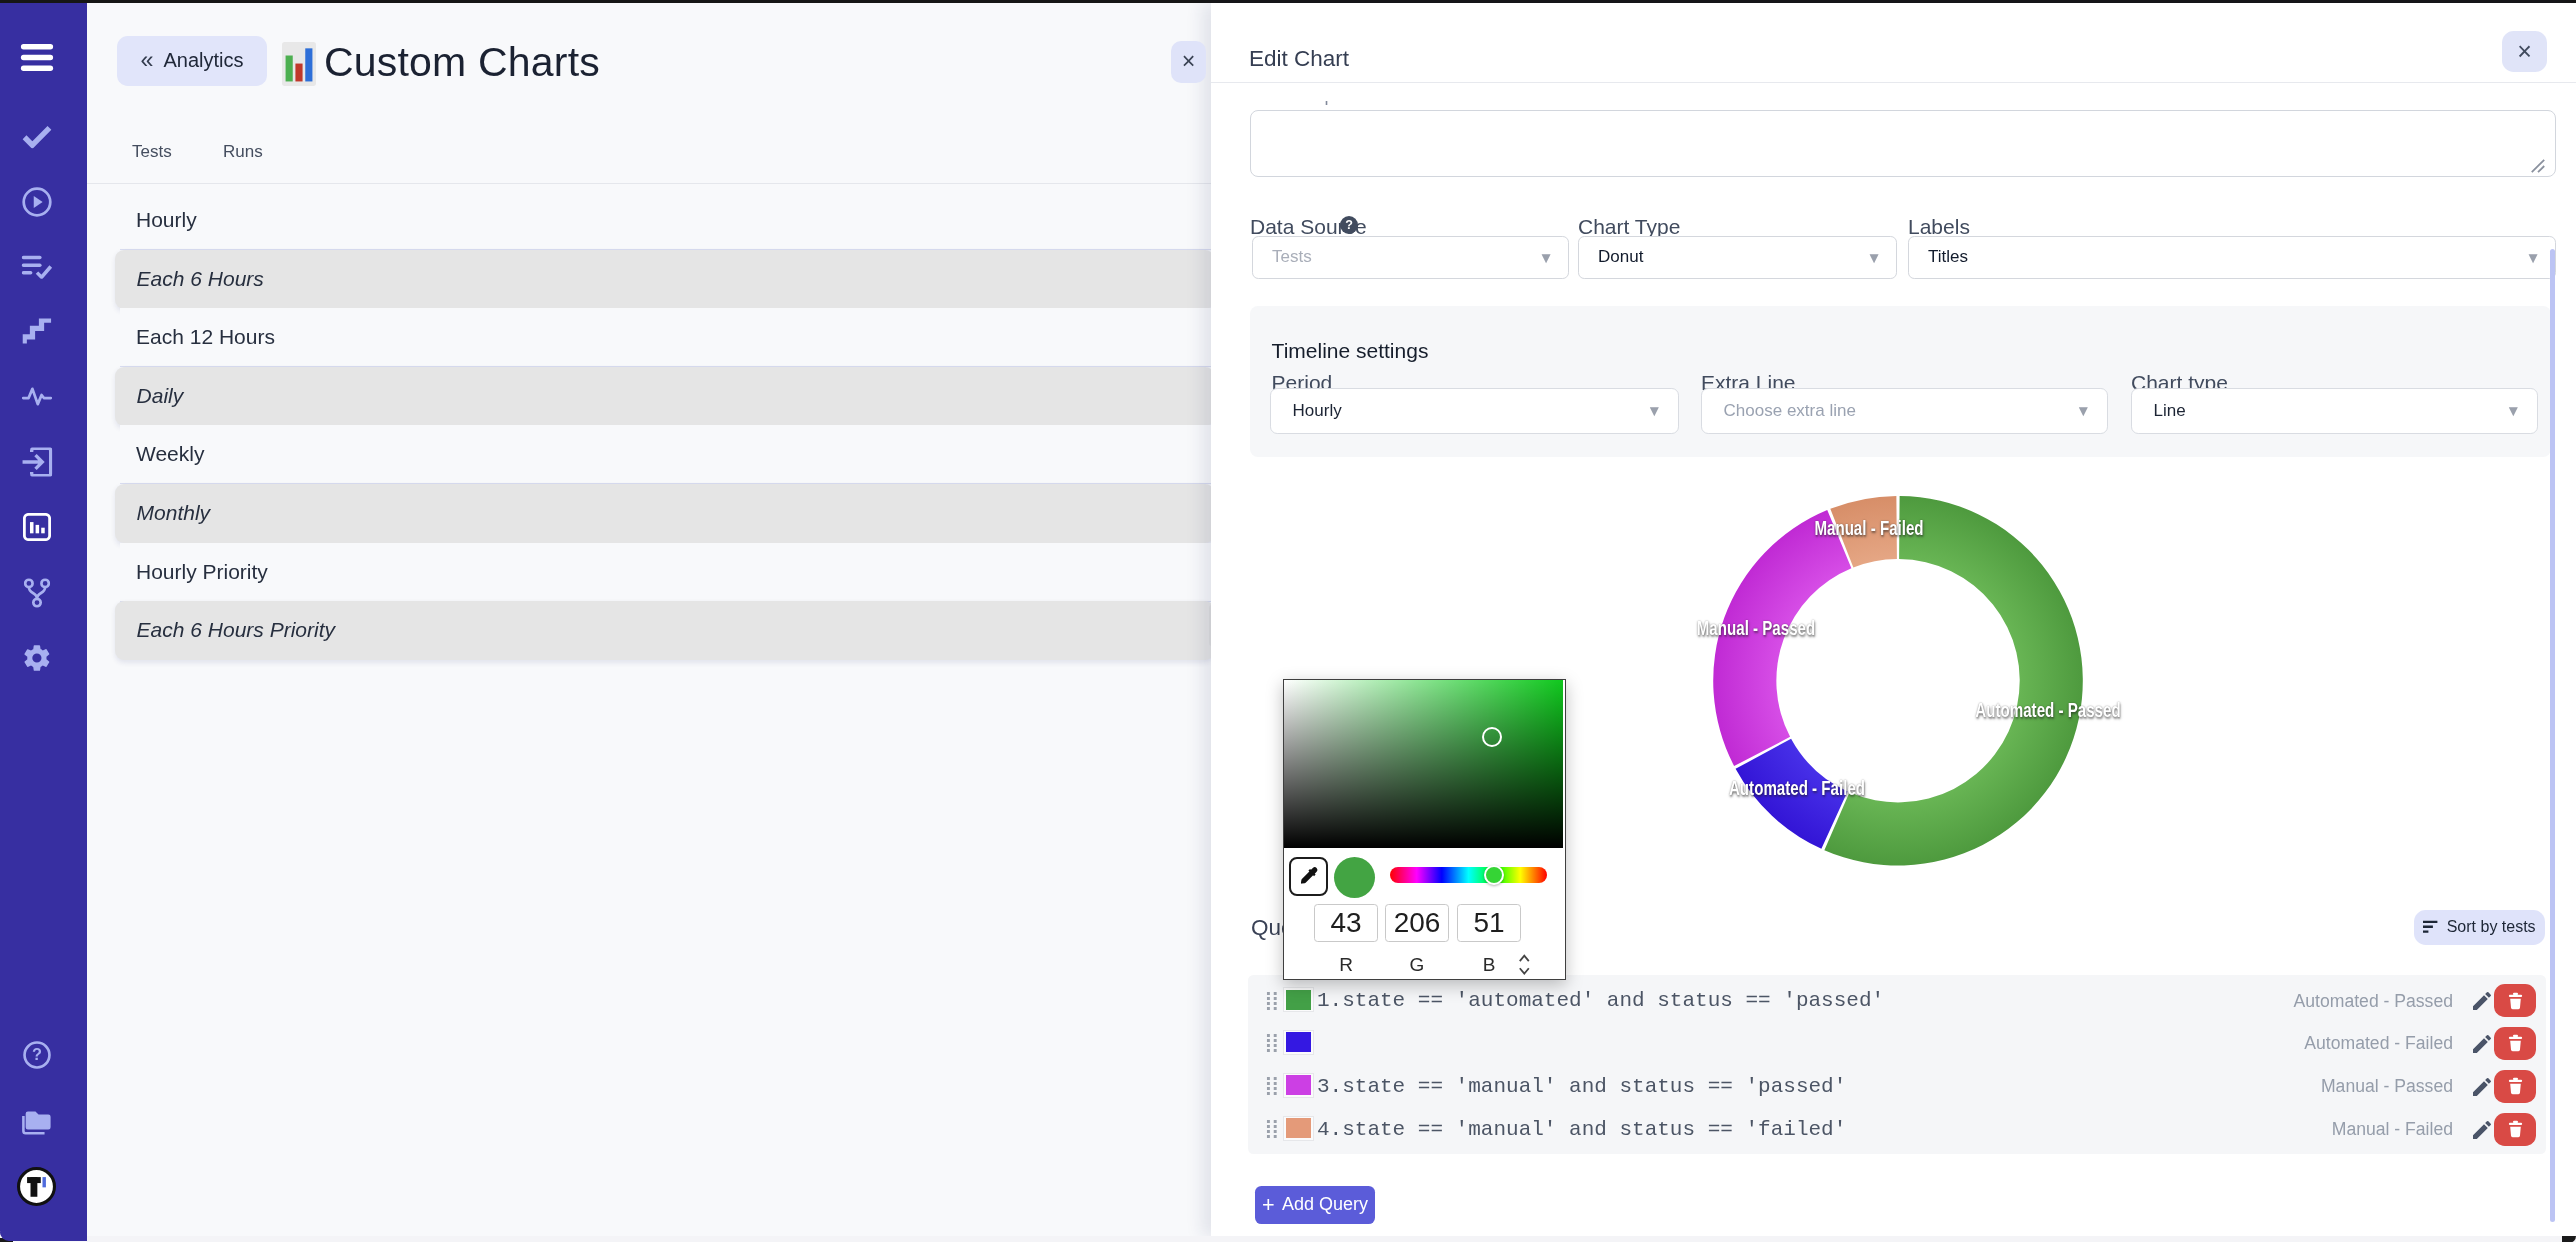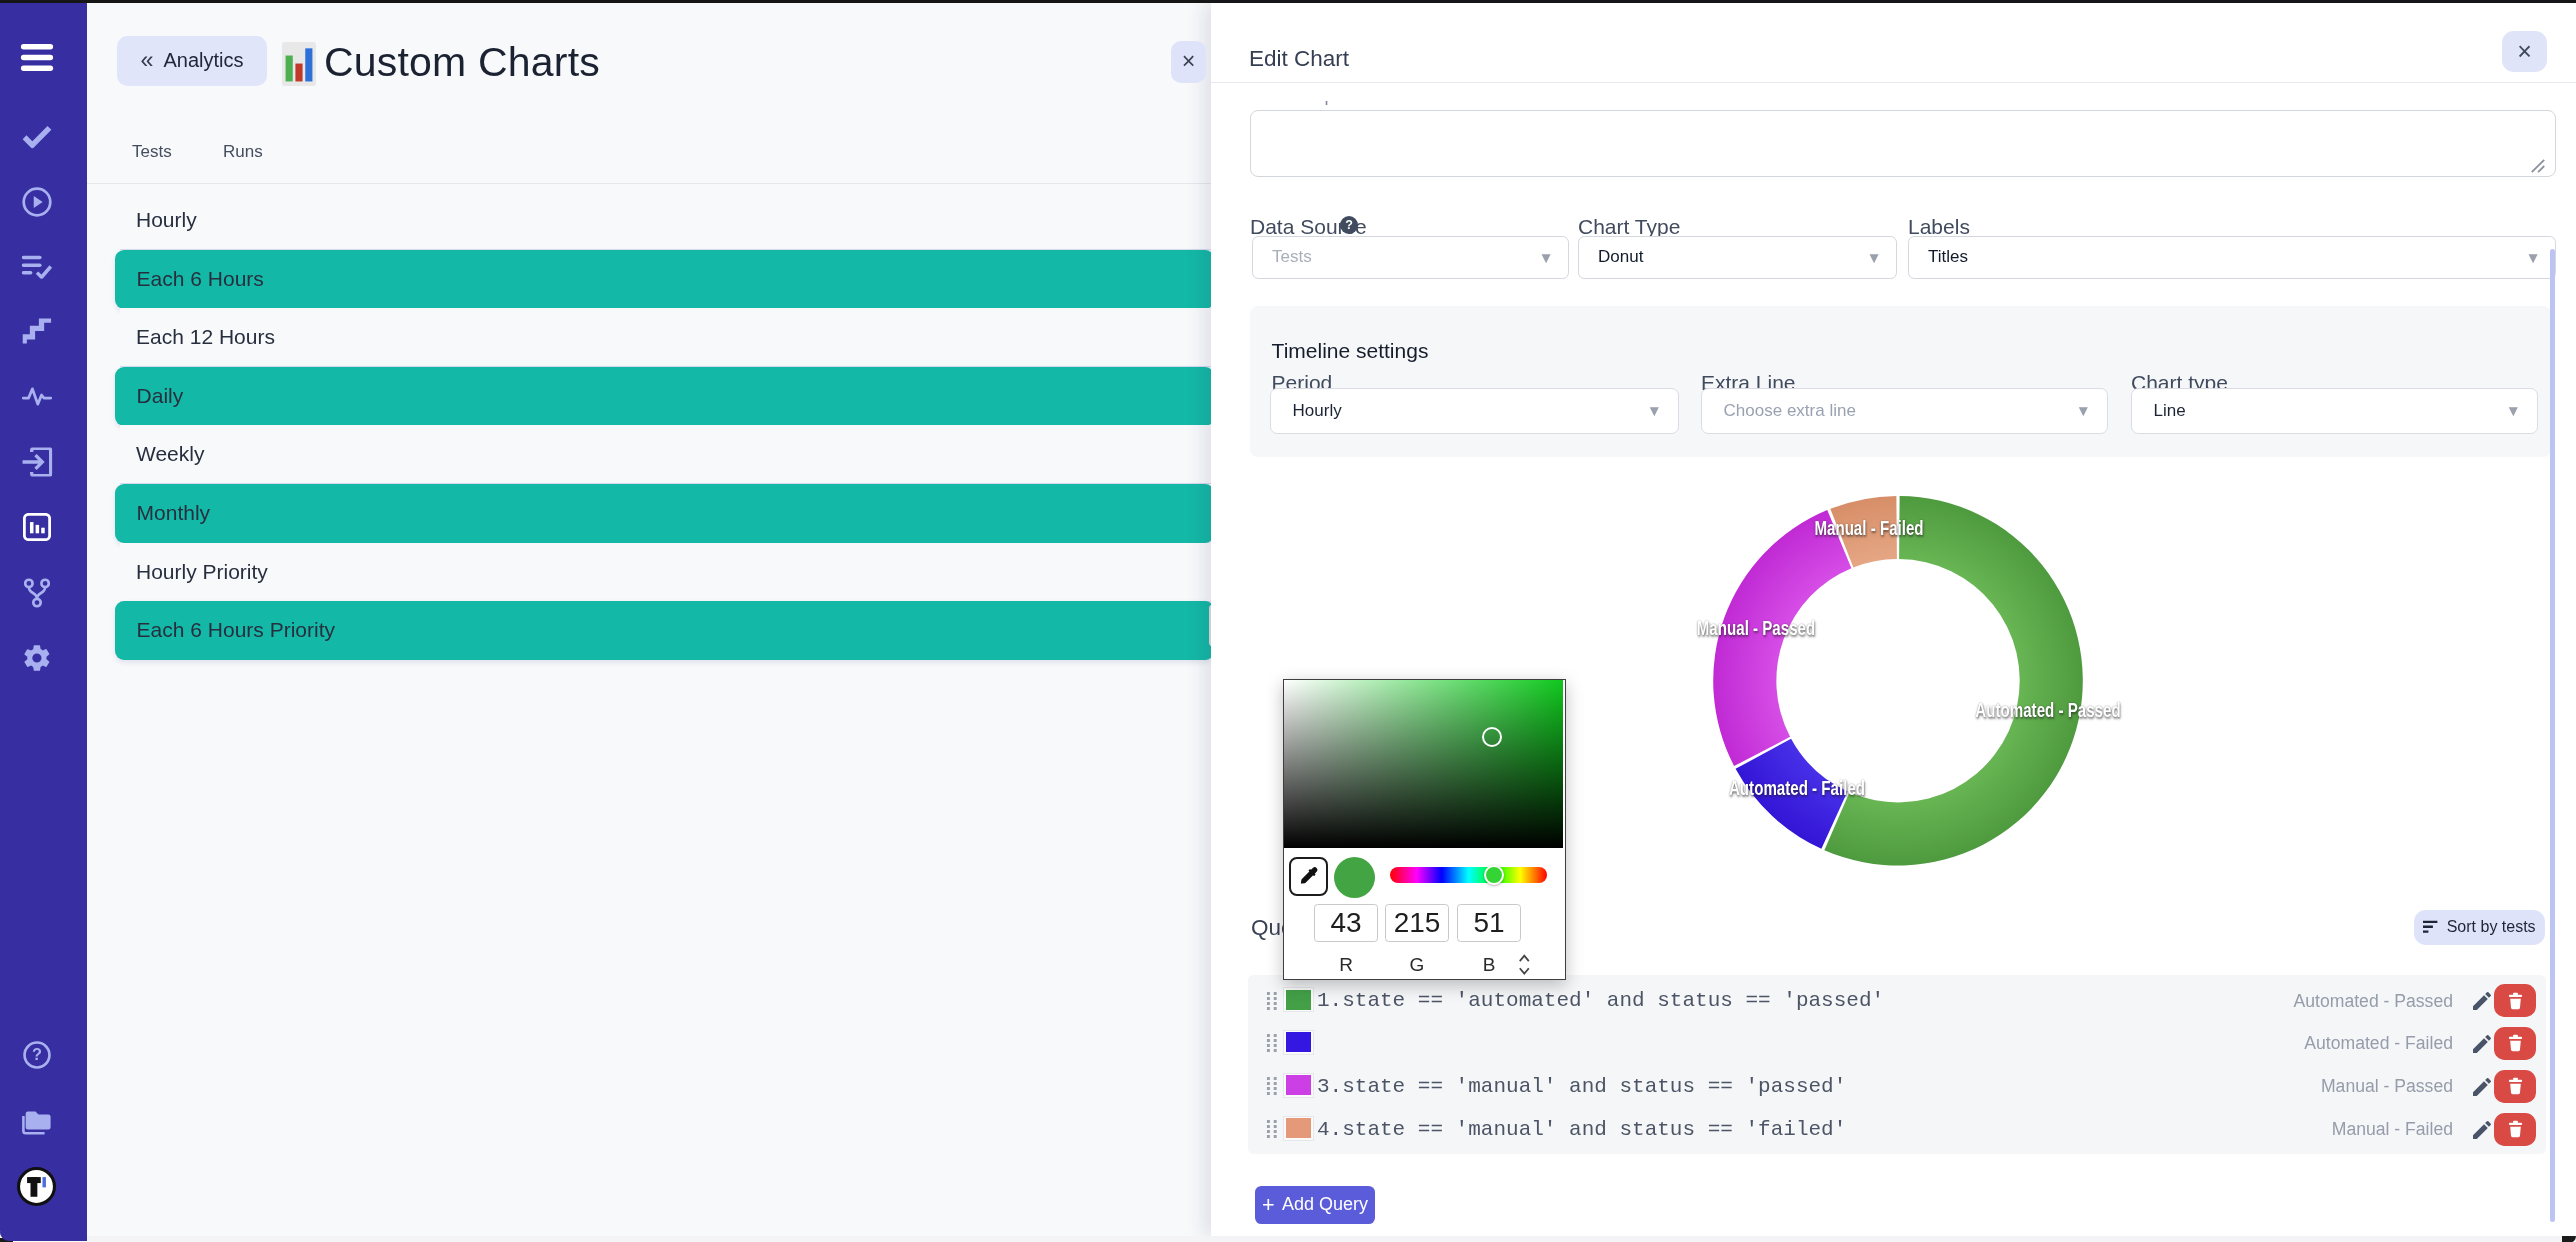--- a/index.html
+++ b/index.html
@@ -12,21 +12,21 @@
   .icon { position:absolute; left:14.4px; width:45px; height:36px; display:flex; align-items:center; justify-content:center; }
   
   #main { left:87px; top:2.7px; width:1124px; height:1233px; background:#f8f9fb; overflow:hidden; }
   #btn-analytics { left:30px; top:33px; width:150px; height:50px; background:#e1e5fa; border-radius:10.8px; color:#202839; font-size:20px; display:flex; align-items:center; justify-content:center; }
   #btn-analytics .chev { font-size:23.4px; margin-right:10px; color:#333c4e; }
   #title-ic { left:195px; top:39px; }
   #main-title { left:237px; top:36px; font-size:41px; font-weight:400; color:#1b2232; letter-spacing:0.2px; }
   .tab { position:absolute; top:139px; font-size:17px; color:#454e5f; }
   #tabs-line { left:0; top:180px; width:1124px; height:1.8px; background:#e5e7ec; }
   .row { position:absolute; left:28px; width:1099px; height:59px; }
-  .row.white { background:#14b8a6; border-radius:9px; box-shadow:0 2.7px 5.4px rgba(40,50,120,0.10); }
+  .row.white { background:#e5e5e5; border-radius:9px; box-shadow:0 2.7px 5.4px rgba(40,50,120,0.10);font-style:italic; }
   .row.gray  { background:#f8f9fb; left:33px; width:1093px; border-bottom:1.8px solid #d9ddf0;}
   .row span { position:absolute; left:21.6px; top:17px; font-size:21px; color:#272f3f; }
   .row.gray span { left:16px; }
   #main-close { left:1084px; top:38px; width:35px; height:42px; background:#dfe3f9; border-radius:10px; display:flex;align-items:center;justify-content:center; font-size:23.4px; color:#3a4354; z-index:5;}
   #main-sb { left:1122px; top:602px; width:6.3px; height:41px; border-radius:3.6px; background:#cdced2; z-index:6; }
   
   #panel { left:1211px; top:2.7px; width:1365px; height:1233px; background:#ffffff; box-shadow:-9px 0 16px rgba(30,40,90,0.10); }
   #panel h1 { position:absolute; left:38px; top:43px; font-size:22.5px; font-weight:500; color:#353e52; }
   #panel-close { left:1291px; top:28px; width:45px; height:41px; background:#e0e4f8; border-radius:11.7px; display:flex;align-items:center;justify-content:center; font-size:25px; color:#414b5e; }
   #panel-hr { left:0; top:79px; width:1365px; height:1.8px; background:#e7e9ee; }
@@ -270,21 +270,21 @@
       <div id="eyed">
         <svg width="21.6" height="21.6" viewBox="0 0 24 24">
             <path d="M20.7 3.3a3 3 0 0 0-4.2 0l-2.1 2.1-1-1-1.8 1.8 1 1-8.3 8.3a2 2 0 0 0-.5 1l-.5 3a1 1 0 0 0 1.2 1.2l3-.5a2 2 0 0 0 1-.5l8.3-8.3 1 1 1.8-1.8-1-1 2.1-2.1a3 3 0 0 0 0-4.2z" fill="#111"></path>
           </svg>
       </div>
       <div id="cursw"></div>
       <div id="hue">
           <div id="huedot"></div>
         </div>
       <div class="rgbin" style="left:30px;">43</div>
-      <div class="rgbin" style="left:101px;">215</div>
+      <div class="rgbin" style="left:101px;">206</div>
       <div class="rgbin" style="left:173px;">51</div>
       <div class="rgbl" style="left:30px;">R</div>
       <div class="rgbl" style="left:101px;">G</div>
       <div class="rgbl" style="left:173px;">B</div>
       <svg style="position:absolute; left:234px; top:273px;" width="12.6" height="23.4" viewBox="0 0 14 26">
           <path d="M2 9 L7 3 L12 9 M2 17 L7 23 L12 17" stroke="#444" stroke-width="2" fill="none"></path>
         </svg>
     </div>
   </div>
 

